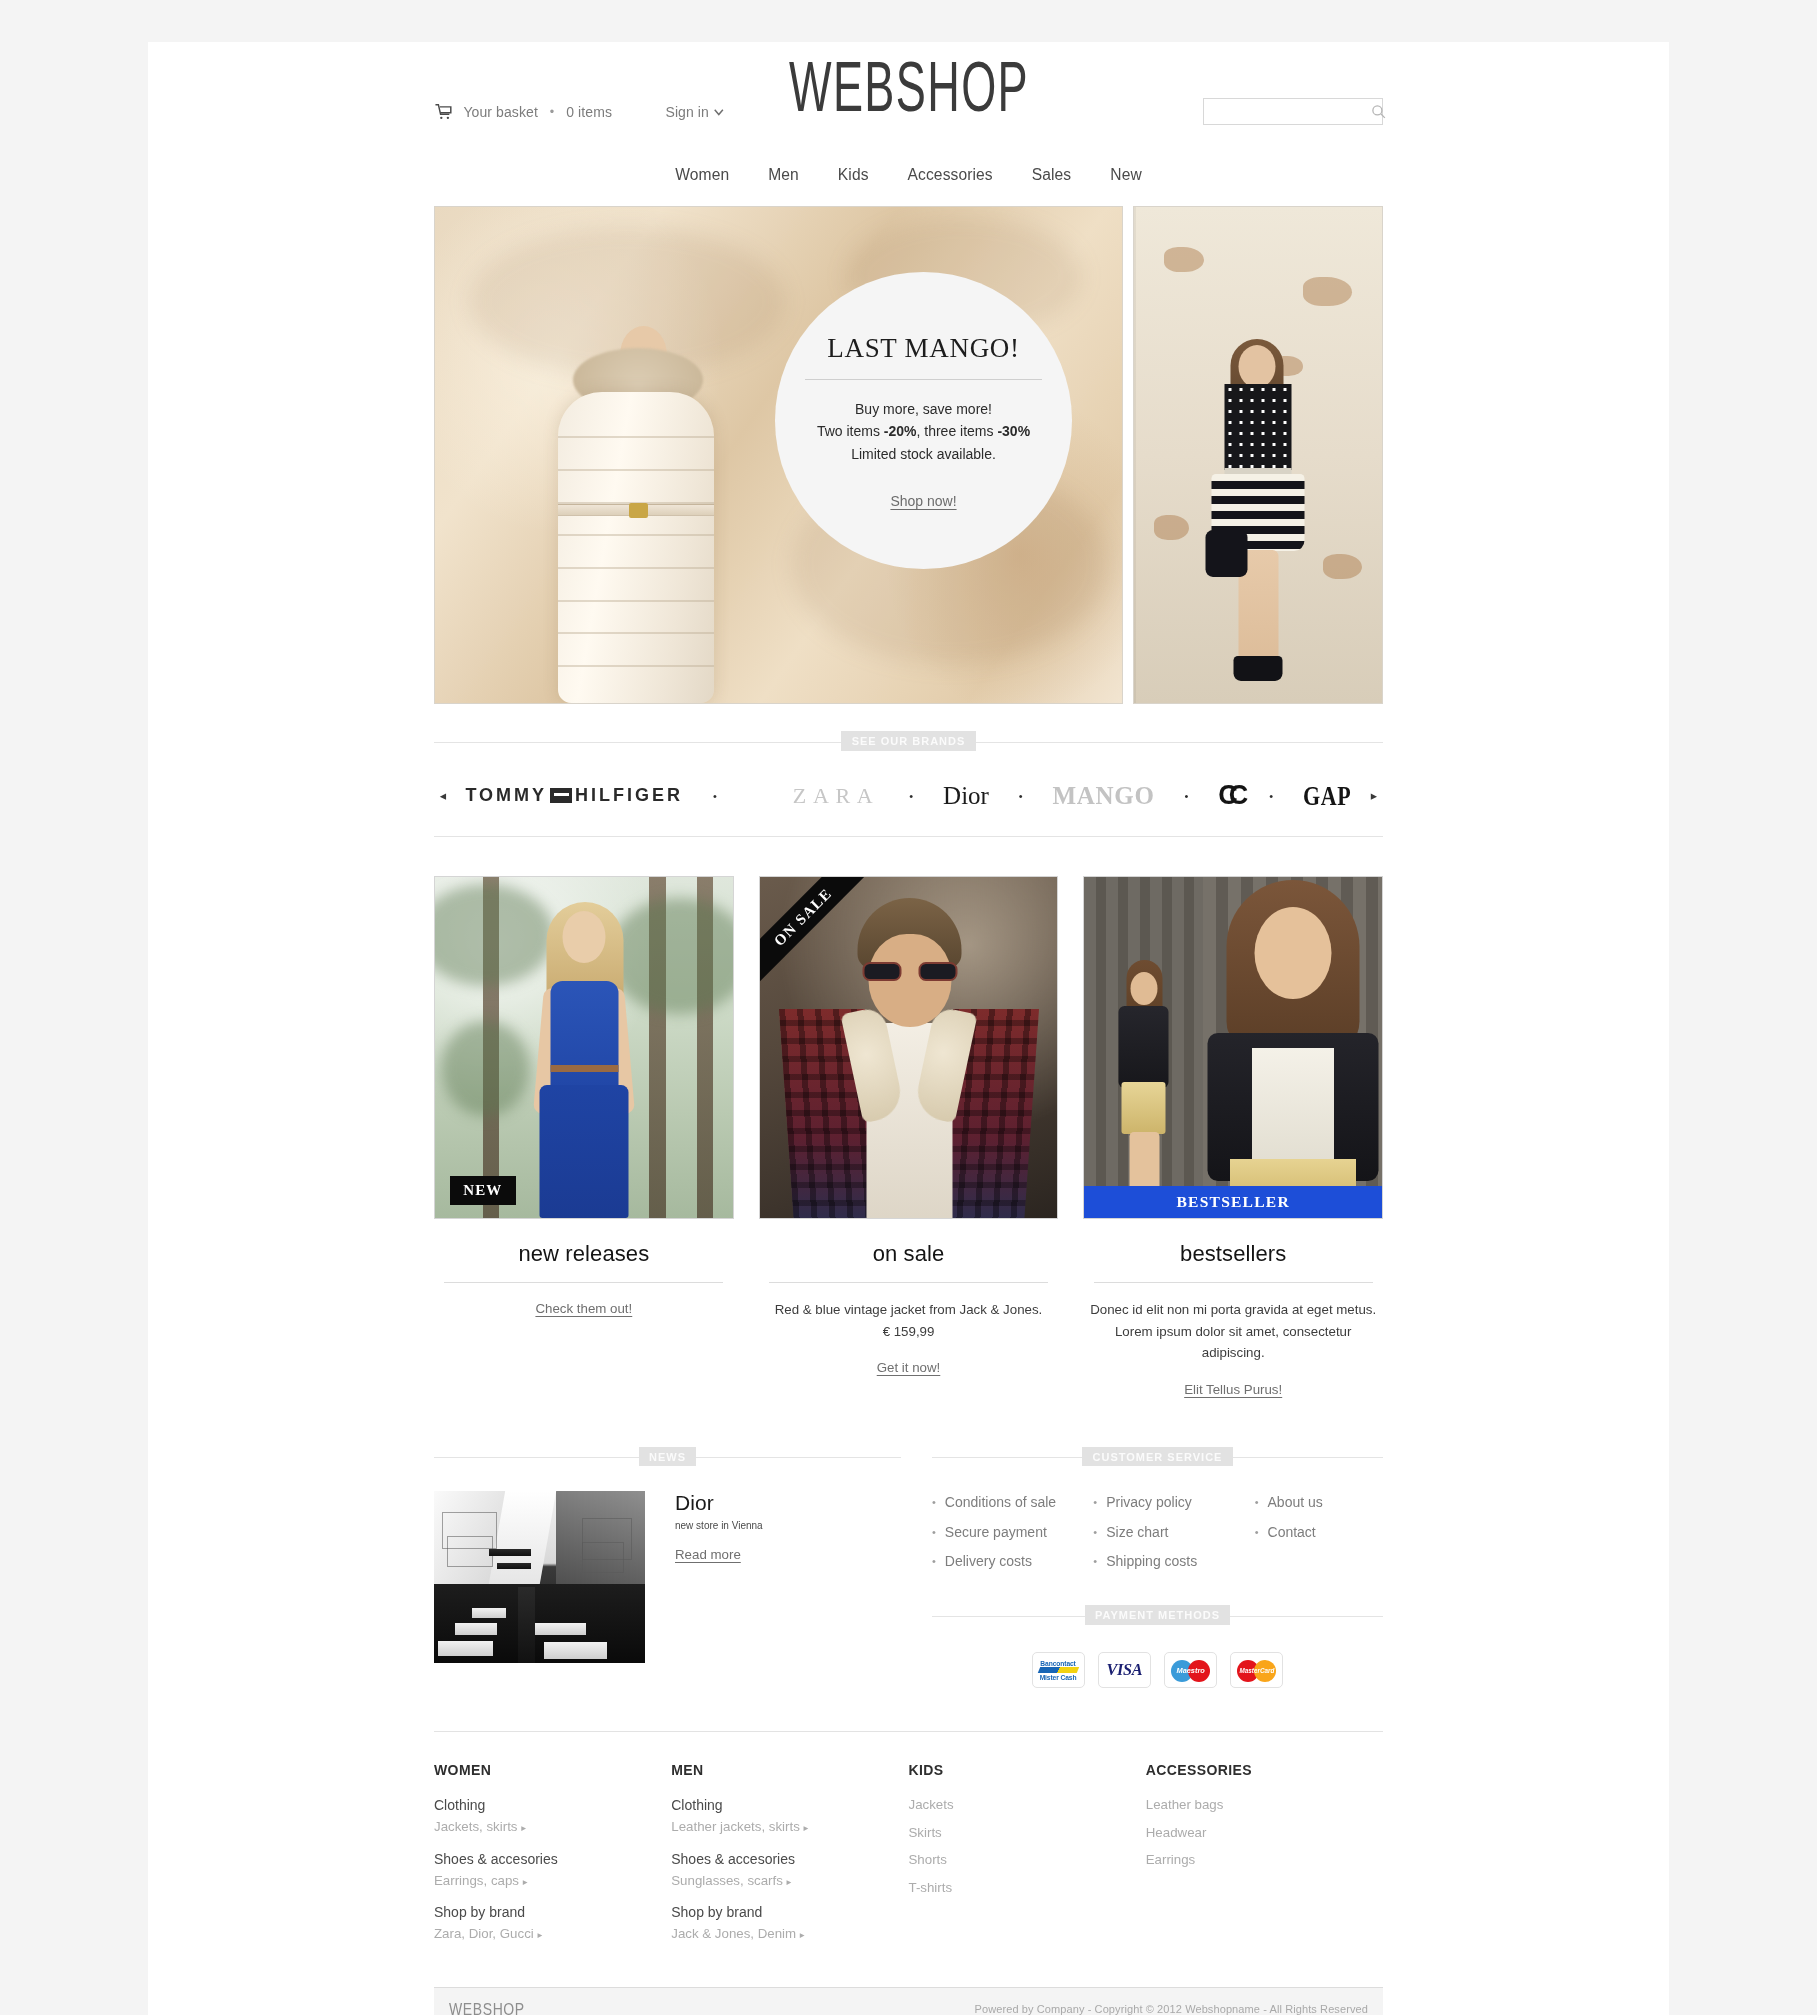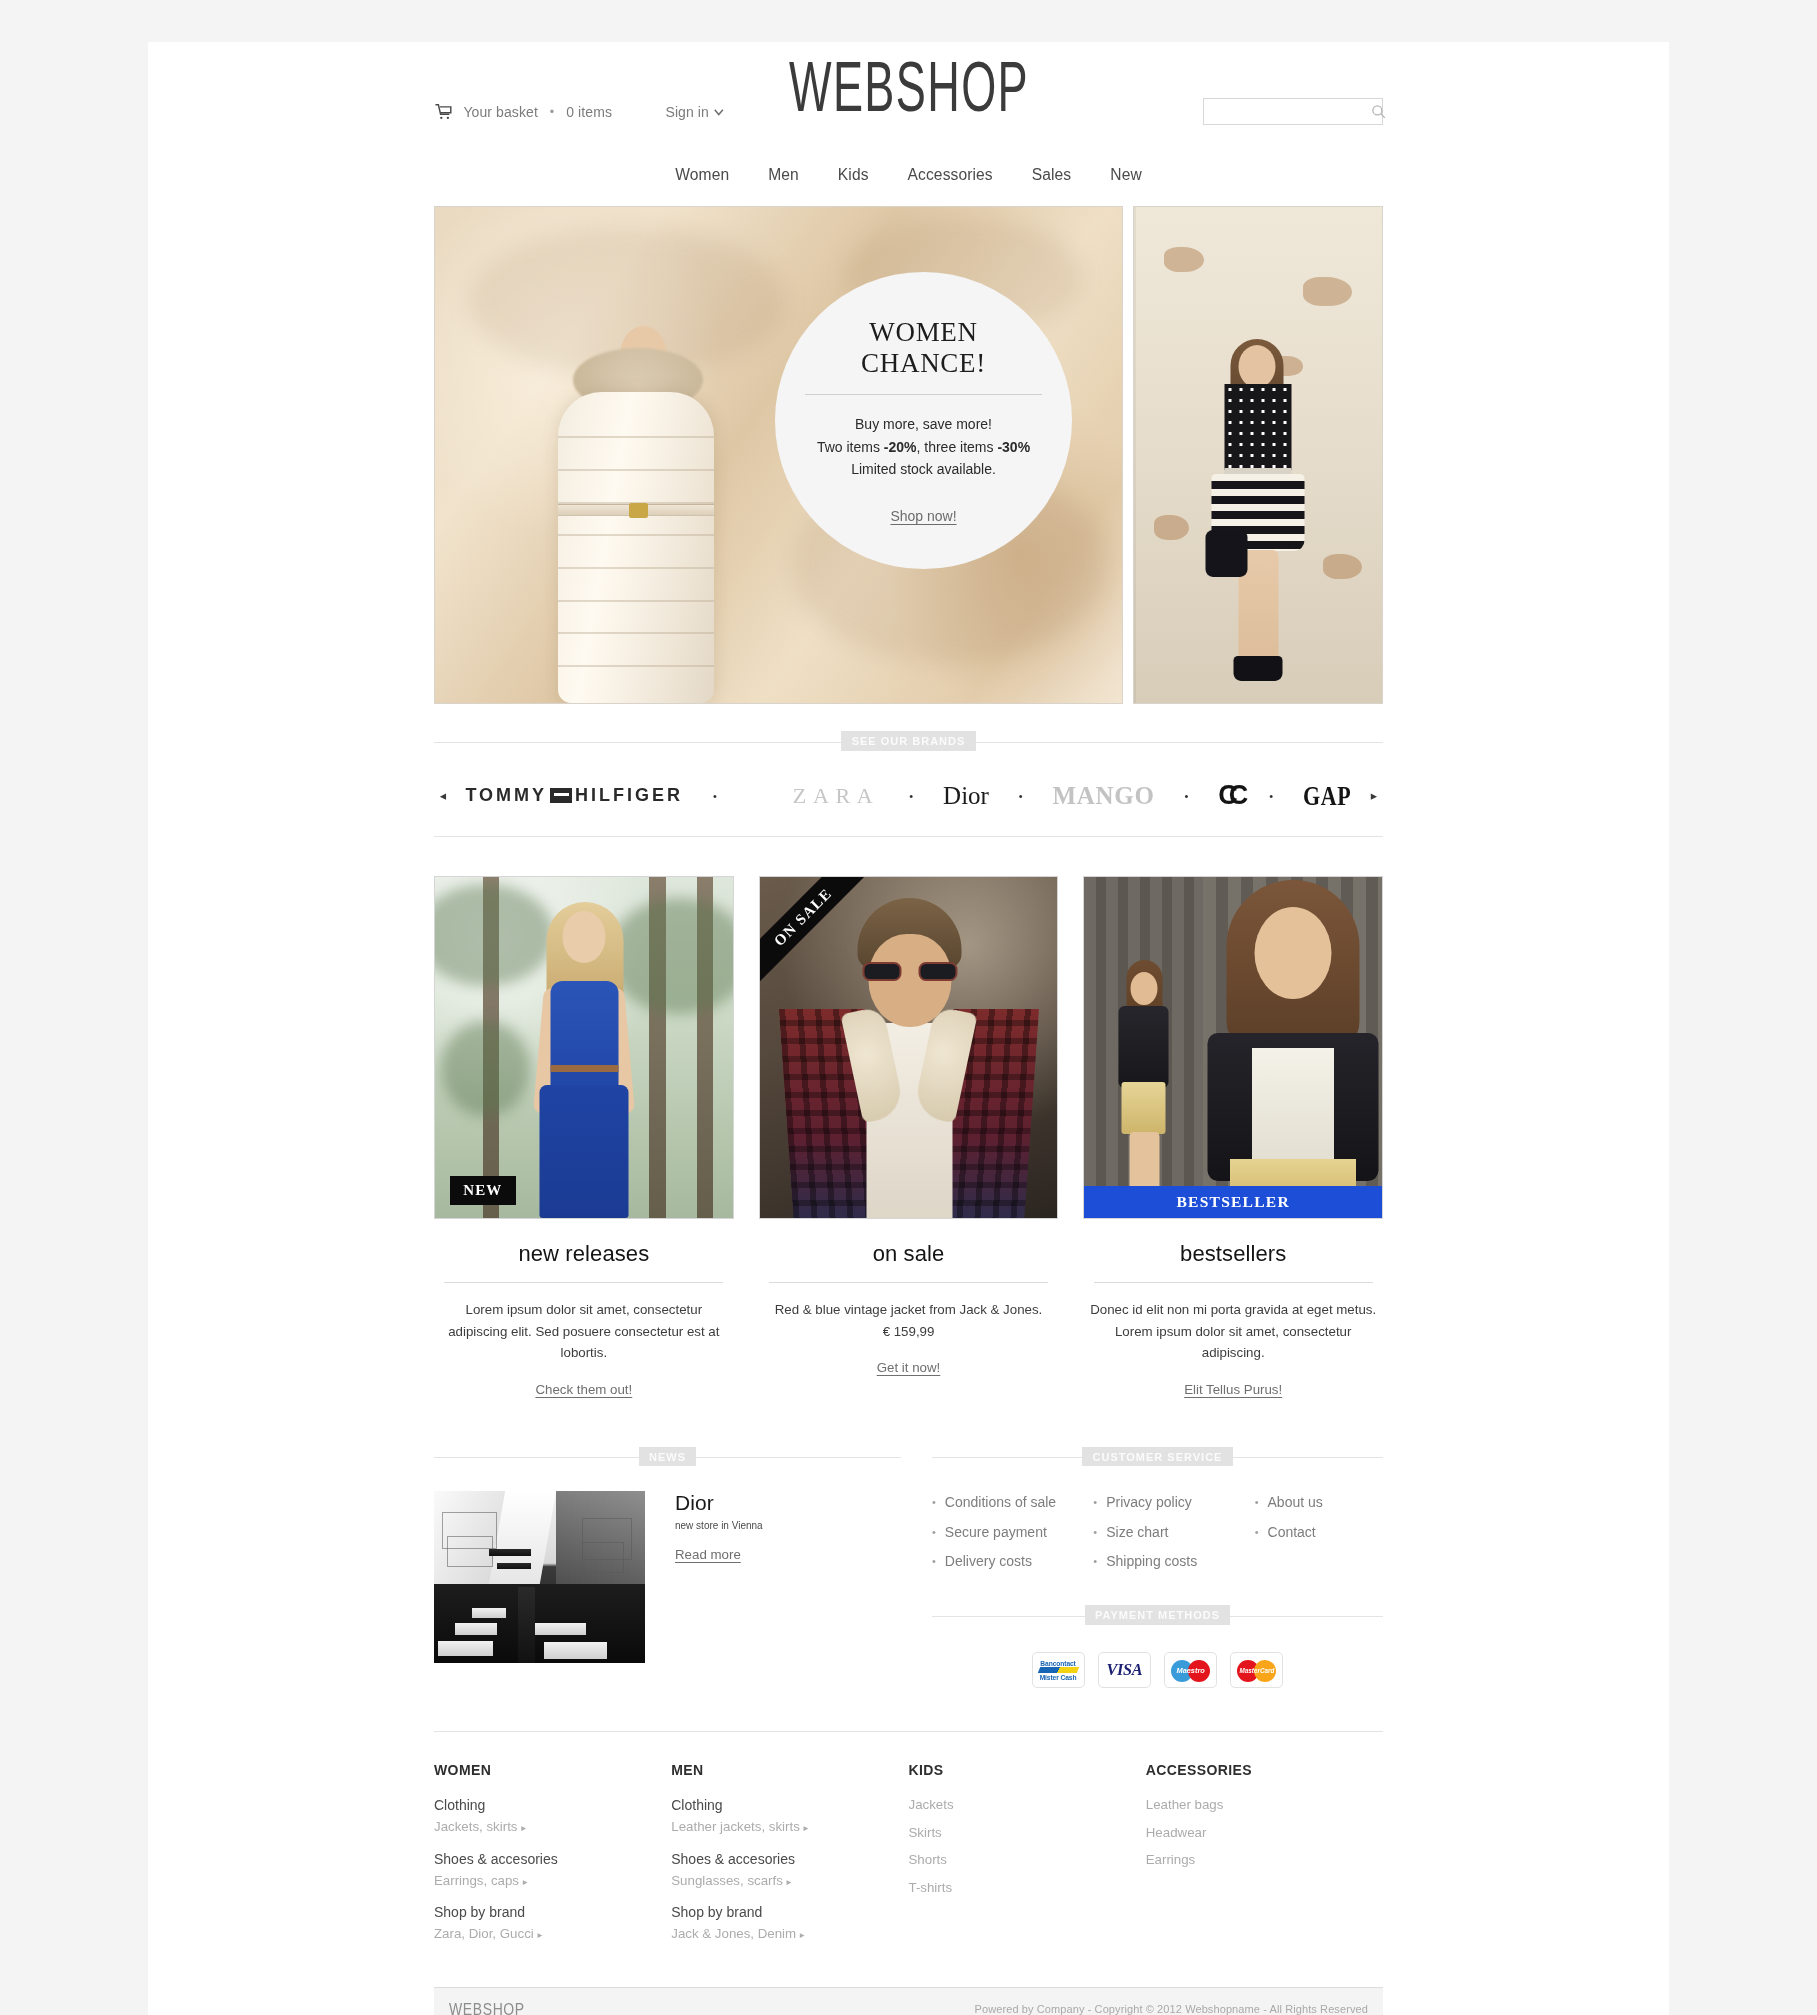--- a/index.html
+++ b/index.html
@@ -552,21 +552,21 @@
            <div class="coat-stripe" style="top:175px"></div>
            <div class="coat-stripe" style="top:208px"></div>
            <div class="coat-stripe" style="top:240px"></div>
            <div class="coat-stripe" style="top:273px"></div>
          </div>
          <div class="coat-belt"></div>
          <div class="coat-buckle"></div>
        </div>
 
        <div class="promo-circle">
-         <div class="promo-title">WOMEN CHANCE!</div>
+         <div class="promo-title">LAST MANGO!</div>
          <div class="promo-rule"></div>
          <div class="promo-line">
            <span>Buy more, save more!</span>
          </div>
          <div class="promo-line">
            <span>Two items </span><b>-20%</b><span>, three items </span><b>-30%</b>
          </div>
          <div class="promo-line">Limited stock available.</div>
          <div class="promo-cta">Shop now!</div>
        </div>
@@ -630,21 +630,20 @@
            <div class="dm-head"></div>
            <div class="dm-arm-l"></div>
            <div class="dm-arm-r"></div>
            <div class="dm-dress"></div>
            <div class="dm-belt"></div>
          </div>
          <div class="badge-new">NEW</div>
        </div>
        <div class="card-title">new releases</div>
        <div class="card-rule"></div>
-       <div class="card-desc">Lorem ipsum dolor sit amet, consectetur adipiscing elit. Sed posuere consectetur est at lobortis.</div>
        <span class="card-link">Check them out!</span>
      </div>
 
      <div class="card">
        <div class="card-imgwrap">
          <div class="img-man"></div>
          <div class="man">
            <div class="mn-plaid-l"></div>
            <div class="mn-plaid-r"></div>
            <div class="mn-shirt"></div>

